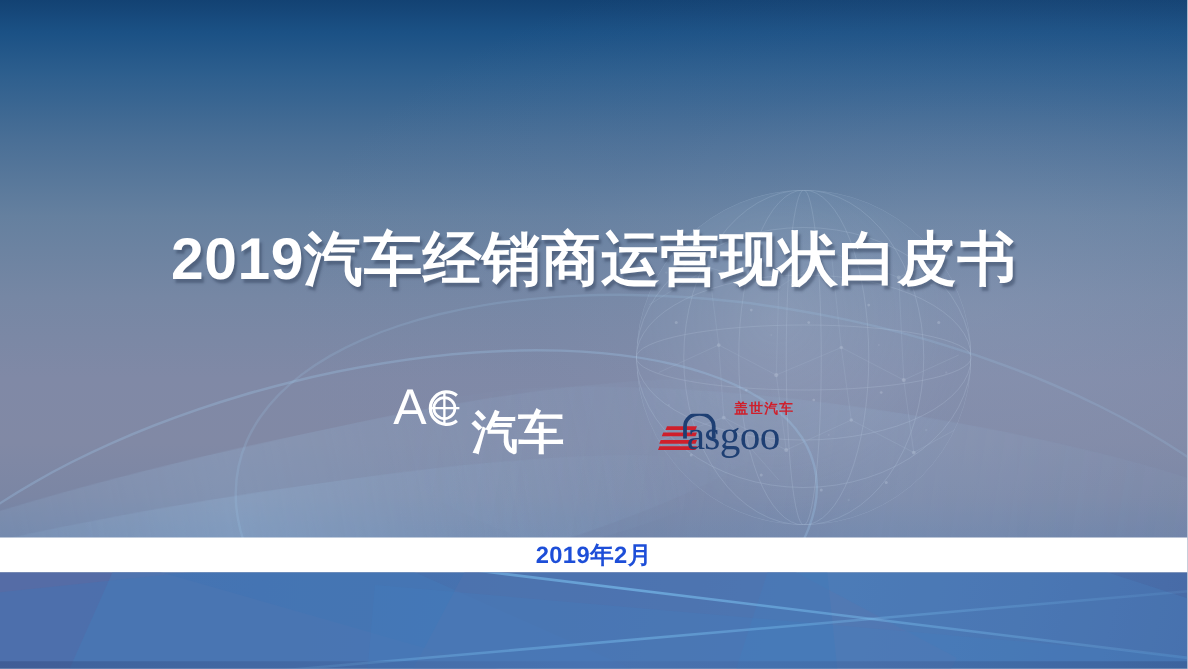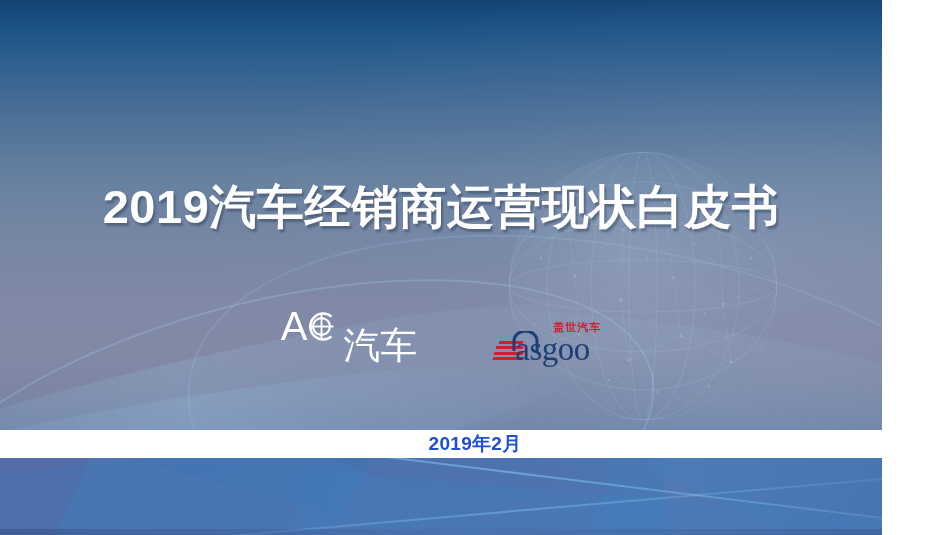--- a/index.html
+++ b/index.html
@@ -2,21 +2,21 @@
 <html><head>
 <meta charset="utf-8">
 <style>
   html, body {
     margin: 0;
     padding: 0;
     background: #ffffff;
   }
   #slide {
     position: relative;
-    width: 882px;
+    width: 950px;
     height: 535px;
     overflow: hidden;
     font-family: "Liberation Sans", "DejaVu Sans", sans-serif;
     background: #6f7fa0;
   }
 
   
   .bg-gradient {
     position: absolute;
     left: 0; top: 0;
@@ -149,21 +149,21 @@
   .ac-target {
     position: relative;
     width: 33px; height: 33px;
     margin-left: -1px;
     margin-right: 5px;
   }
   .ac-target svg { display:block; width:33px; height:33px; }
   .ac-cn {
     font-size: 37px;
     line-height: 38px;
-    font-weight: 400;
+    font-weight: 700;
     letter-spacing: 0px;
     margin-top: 40px;
   }
 
   
   .gasgoo-logo {
     position: relative;
     width: 108px;
     height: 46px;
     margin-top: 35px;

